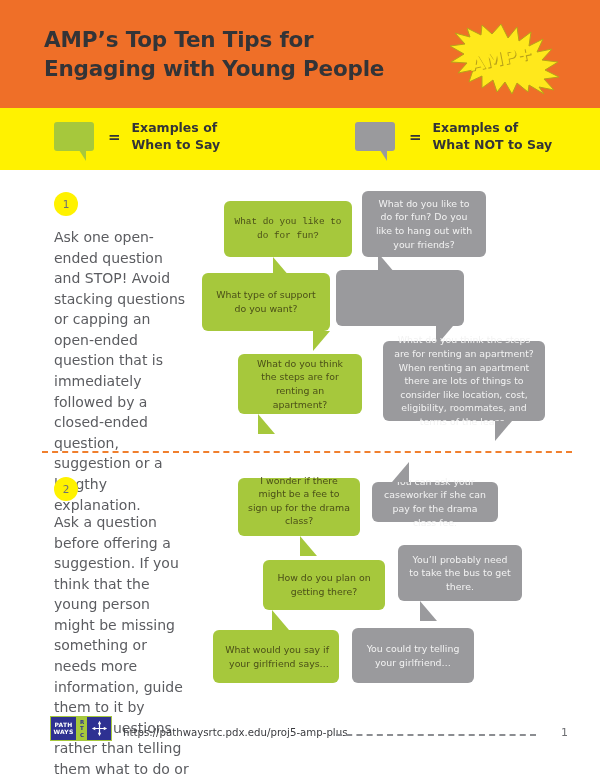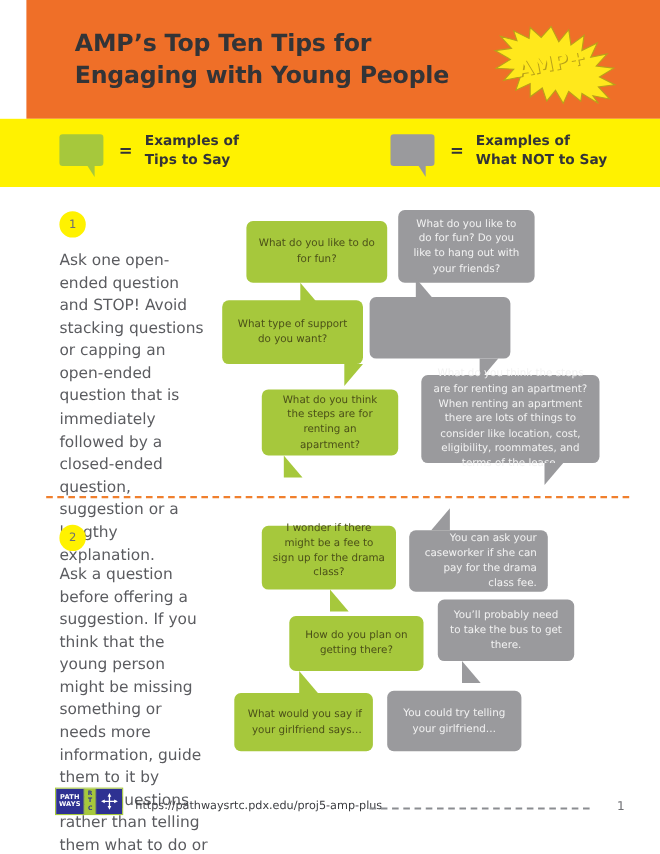--- a/index.html
+++ b/index.html
@@ -11,21 +11,20 @@
     font-family: "DejaVu Sans", "Liberation Sans", sans-serif;
     position: relative;
     overflow: hidden;
   }
 
   
   .header {
     height: 108px;
     background: #ef6f28;
     position: relative;
-    margin-left: 24px;
   }
   .header-title {
     position: absolute;
     left: 44px;
     top: 26px;
     font-size: 21.5px;
     font-weight: bold;
     color: #333437;
     line-height: 1.33;
     letter-spacing: -0.2px;
@@ -233,40 +232,40 @@
   </div>
 </div>
 
 <div class="legend">
 
   <div class="legend-group g1">
     <div class="legend-swatch green"></div>
     <div class="legend-eq">=</div>
     <div class="legend-label">
       <span class="l">Examples of</span>
-      <span class="l">Tips to Say</span>
+      <span class="l">When to Say</span>
     </div>
   </div>
 
   <div class="legend-group g2">
     <div class="legend-swatch gray"></div>
     <div class="legend-eq">=</div>
     <div class="legend-label">
       <span class="l">Examples of</span>
       <span class="l">What NOT to Say</span>
     </div>
   </div>
 
 </div>
 
 <div class="tip tip-1">
   <div class="tip-num">1</div>
   <div class="tip-body">Ask one open-ended question and STOP! Avoid stacking questions or capping an open-ended question that is immediately followed by a closed-ended question, suggestion or a lengthy explanation.</div>
 
-  <div class="bubble green" style="left:224px; top:16px; width:128px; height:56px;">
+  <div class="bubble green" style="left:224px; top:16px; width:128px; height:56px;font-family:Liberation Mono, monospace;">
     <span>What do you like to do for fun?</span>
     <span class="tail dl" style="left:49px; top:56px;"></span>
   </div>
 
   <div class="bubble gray" style="left:362px; top:6px; width:124px; height:66px;">
     <span>What do you like to do for fun? Do you like to hang out with your friends?</span>
     <span class="tail dl" style="left:16px; top:62px;"></span>
   </div>
 
   <div class="bubble green" style="left:202px; top:88px; width:128px; height:58px;">
@@ -293,21 +292,21 @@
 
 <div class="tip tip-2">
   <div class="tip-num">2</div>
   <div class="tip-body">Ask a question before offering a suggestion. If you think that the young person might be missing something or needs more information, guide them to it by asking questions rather than telling them what to do or what to consider.</div>
 
   <div class="bubble green" style="left:238px; top:8px; width:122px; height:58px;align-items:flex-end;">
     <span>I wonder if there might be a fee to sign up for the drama class?</span>
     <span class="tail dl" style="left:62px; top:58px;"></span>
   </div>
 
-  <div class="bubble gray" style="left:372px; top:12px; width:126px; height:56px;text-align:right;">
+  <div class="bubble gray" style="left:372px; top:12px; width:126px; height:40px;">
     <span>You can ask your caseworker if she can pay for the drama class fee.</span>
     <span class="tail dr" style="left:20px; top:-20px; transform:rotate(180deg);"></span>
   </div>
 
   <div class="bubble green" style="left:263px; top:90px; width:122px; height:50px;">
     <span>How do you plan on getting there?</span>
     <span class="tail dl" style="left:9px; top:50px;"></span>
   </div>
 
   <div class="bubble gray" style="left:398px; top:75px; width:124px; height:56px;">

